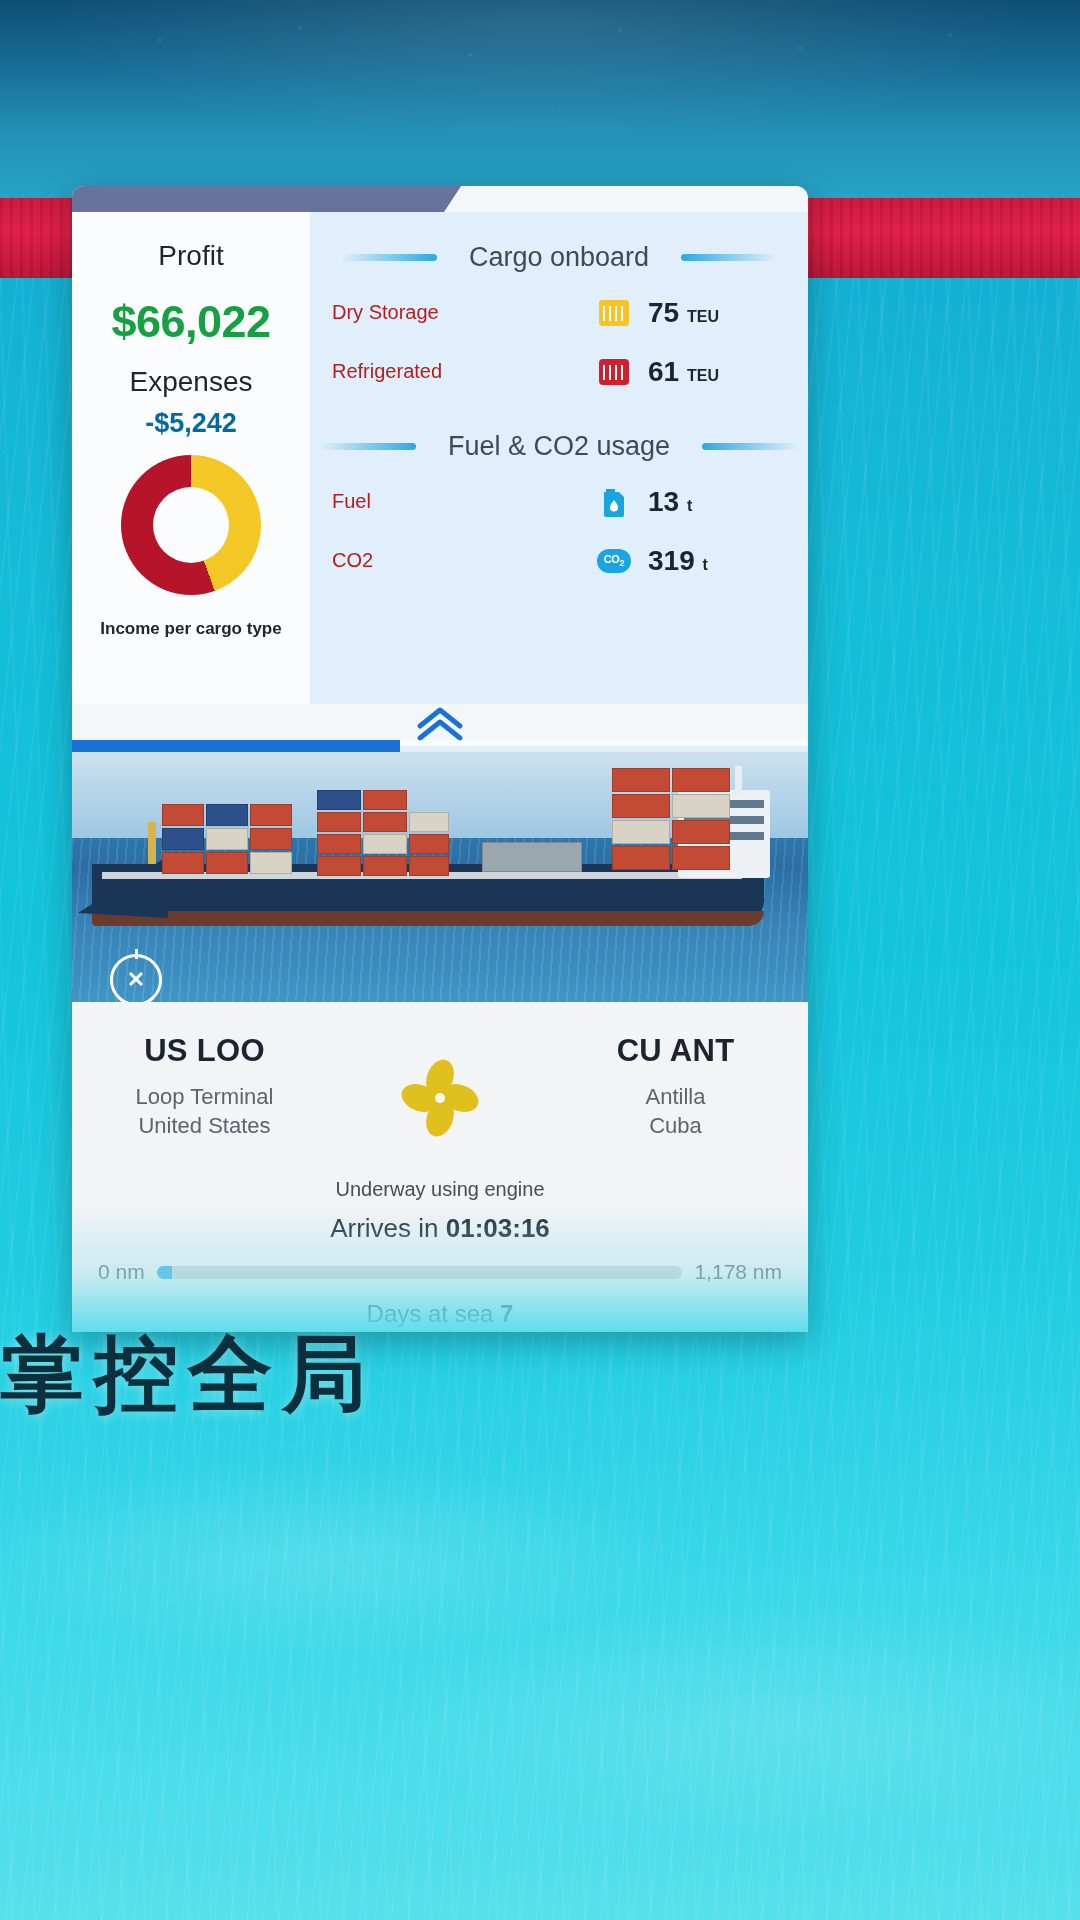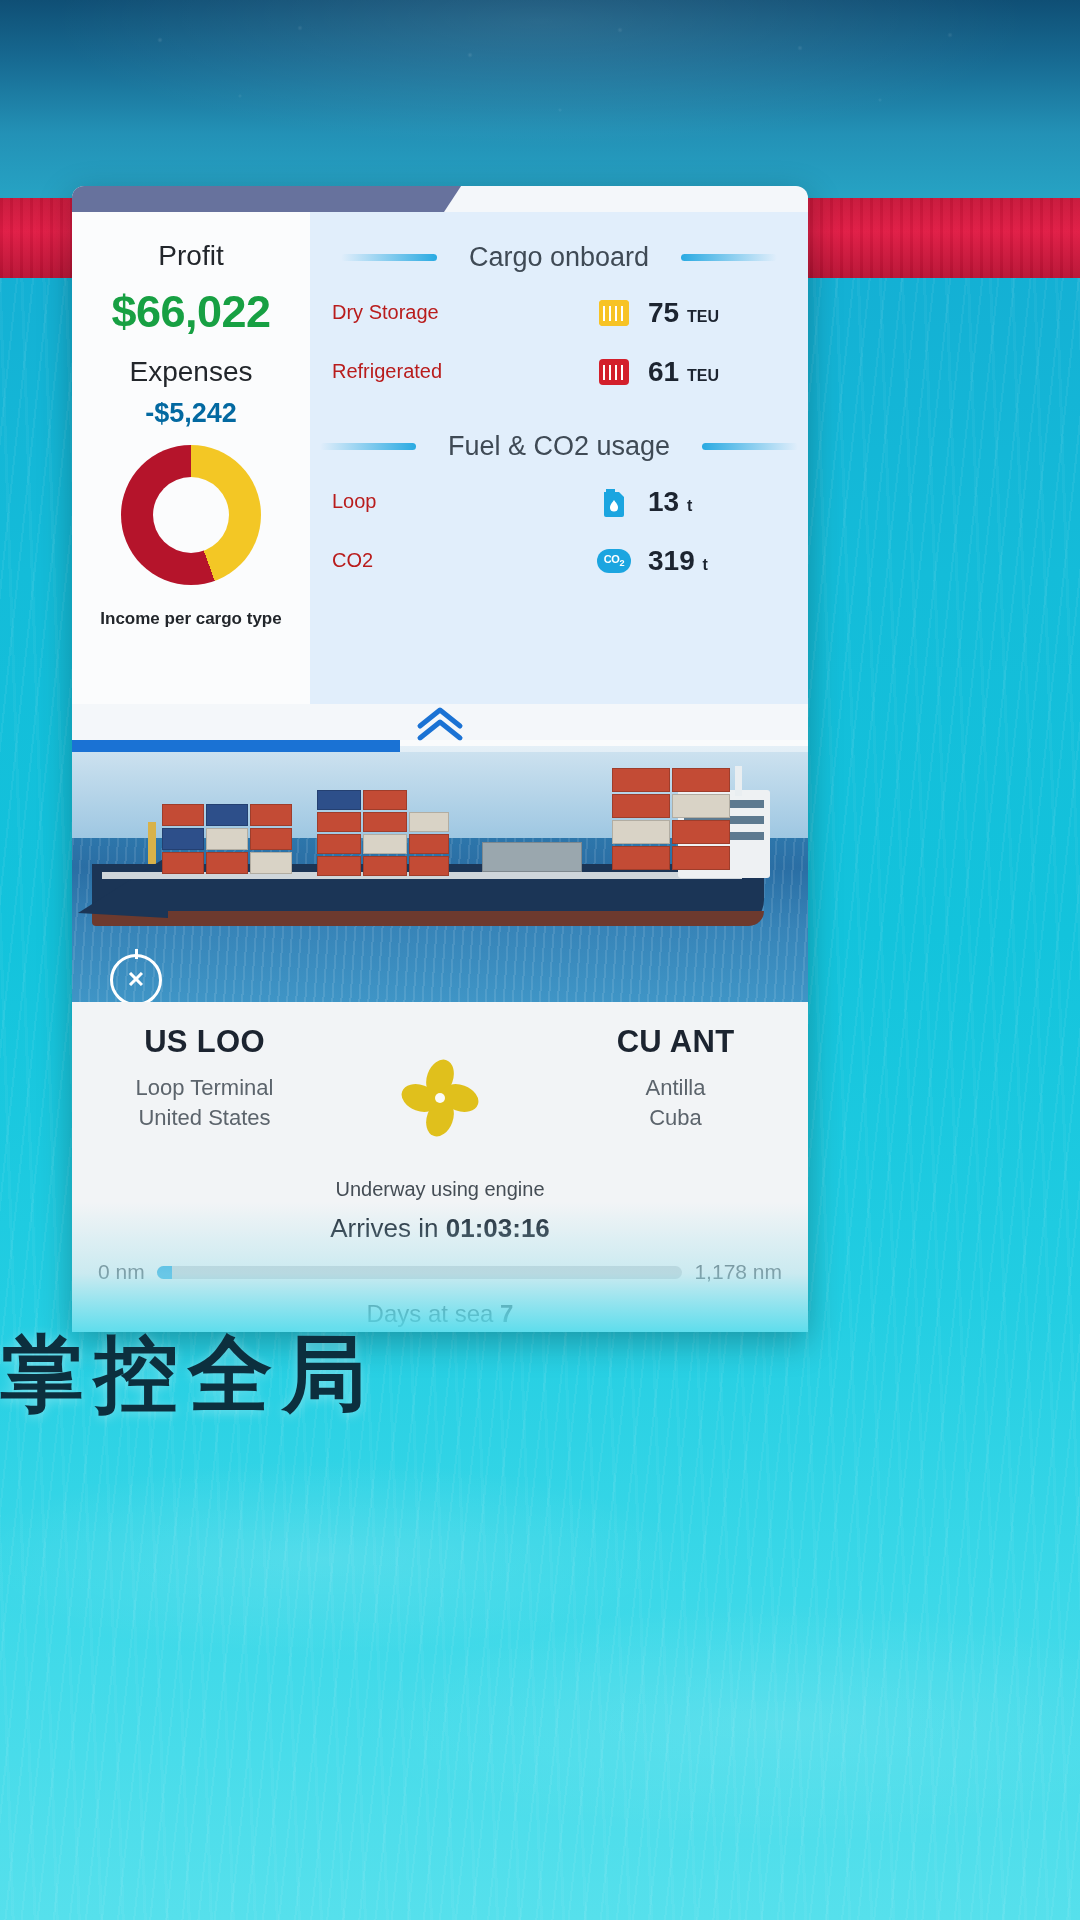--- a/index.html
+++ b/index.html
@@ -85,21 +85,21 @@
 
   
   #summary { position:absolute; left:0; top:26px; width:736px; height:492px; display:flex; }
   #colLeft {
     width:238px; background:#fbfcfd; position:relative;
     display:flex; flex-direction:column; align-items:center; padding-top:28px;
   }
   #colRight { flex:1; background:#e1eefb; position:relative; padding-top:26px; }
 
   .lbl-profit { font-size:28px; color:#22262b; }
-  .val-profit { font-size:45px; font-weight:bold; color:#17a043; margin-top:14px; letter-spacing:-.5px;}
+  .val-profit { font-size:45px; font-weight:bold; color:#17a043; margin-top:24px; letter-spacing:-.5px;}
   .lbl-exp { font-size:28px; color:#22262b; margin-top:18px; }
   .val-exp { font-size:27px; font-weight:bold; color:#0369a1; margin-top:10px; }
   .donut-wrap { margin-top:16px; width:140px; height:140px; position:relative; }
   .donut {
     width:140px;height:140px;border-radius:50%;
     background:conic-gradient(from 0deg,#f3c725 0deg 160deg,#b5142b 160deg 360deg);
   }
   .donut-hole{
     position:absolute; left:50%; top:50%; transform:translate(-50%,-50%);
     width:76px; height:76px; border-radius:50%; background:#fbfcfd;
@@ -164,21 +164,21 @@
     position:absolute;left:38px;top:208px;width:52px;height:52px;border-radius:50%;
     border:3px solid #fff; display:flex;align-items:center;justify-content:center; z-index:6;
   }
   .blk-icon:before,.blk-icon:after{content:"";position:absolute;background:#fff;}
   .blk-icon:before{width:3px;height:10px;left:50%;margin-left:-1.5px;top:-8px;}
   .blk-icon:after{width:22px;height:3px;left:50%;margin-left:-11px;bottom:-6px;border-radius:2px;}
   .blk-x{color:#fff;font-size:22px;line-height:1;font-weight:bold;}
 
   
   #route { position:absolute; left:0; top:816px; width:736px; bottom:0; background:#f2f4f6; padding-top:22px;}
-  .ports { display:flex; align-items:flex-start;gap:28px; }
+  .ports { display:flex; align-items:flex-end;gap:28px; }
   .port { flex:1; text-align:center; }
   .port .code { font-size:31px; font-weight:bold; color:#1c2430; letter-spacing:.3px;}
   .port .nm { font-size:22px; color:#5c646c; margin-top:14px; line-height:1.26;}
   .prop { width:150px; display:flex; justify-content:center; padding-top:32px;}
 
   .status { text-align:center; font-size:20px; color:#454d55; margin-top:38px;}
   .arrive { text-align:center; font-size:26px; color:#1c2430; margin-top:12px;}
   .arrive b { font-weight:bold; }
 
   .pbar-row{ display:flex; align-items:center; justify-content:center; gap:12px; margin-top:16px; padding:0 26px;}
@@ -265,21 +265,21 @@
         </span>
       </div>
 
       <div class="sec-head" style="margin-top:30px;text-align:center;">
         <span class="line l"></span>
         <span class="t">Fuel &amp; CO2 usage</span>
         <span class="line r"></span>
       </div>
 
       <div class="drow">
-        <span class="k">Loop</span>
+        <span class="k">Fuel</span>
         <span class="ic">
           <svg width="30" height="32" viewBox="0 0 30 32">
             <path d="M5 6h15l5 5v18a2 2 0 0 1-2 2H7a2 2 0 0 1-2-2z" fill="#1ba5e0"></path>
             <path d="M7 3h9v5H7z" fill="#1ba5e0"></path>
             <path d="M15 14c3 4 4 5.5 4 7.5a4 4 0 1 1-8 0c0-2 1-3.5 4-7.5z" fill="#fff"></path>
           </svg>
         </span>
         <span class="v">
           <span>13</span> <span class="u">t</span>
         </span>

